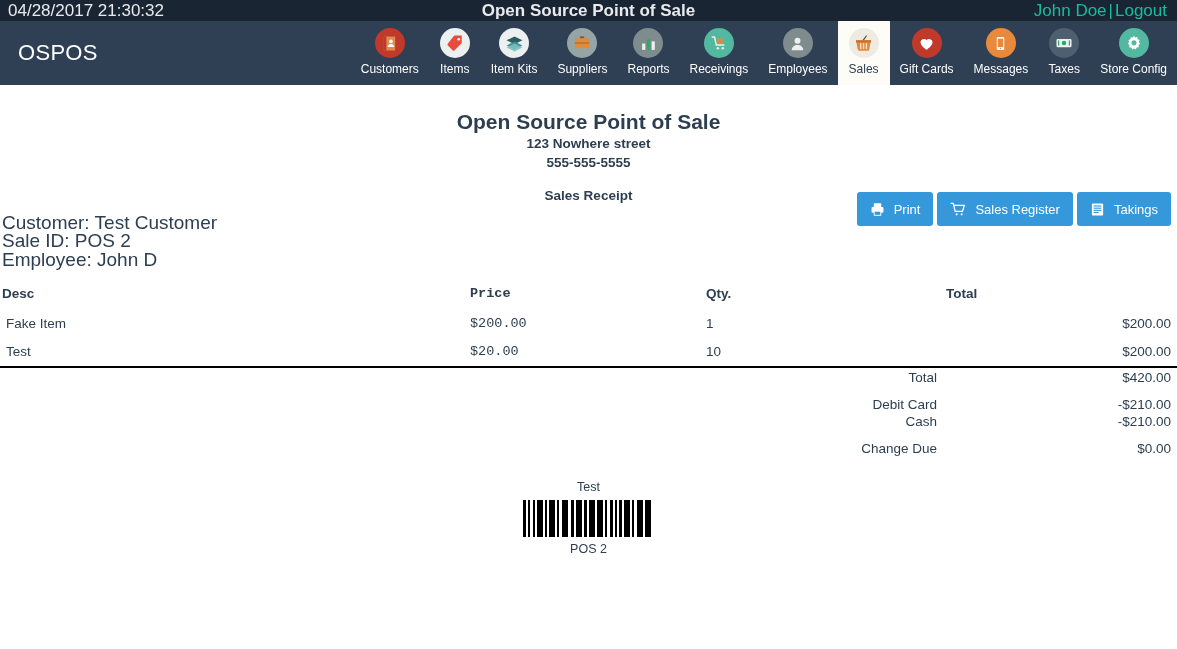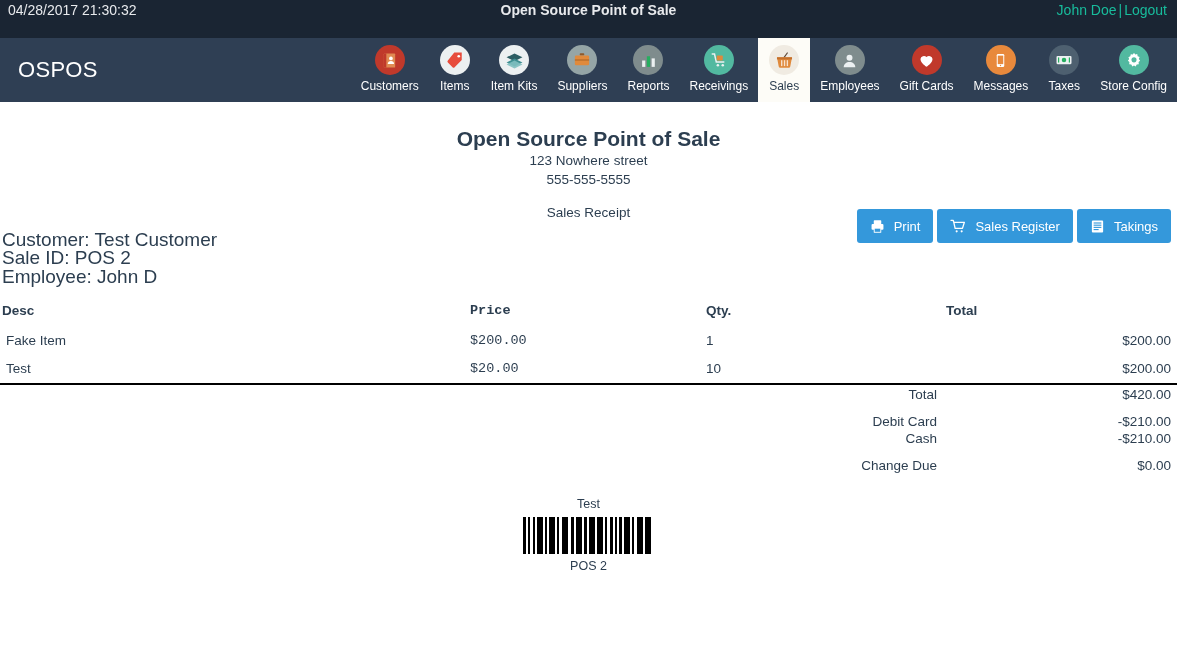--- a/index.html
+++ b/index.html
@@ -7,24 +7,24 @@
     width: 1177px; height: 649px;
     background: #ffffff;
     font-family: "Liberation Sans", sans-serif;
     color: #2c3e50;
     overflow: hidden;
   }
 
   
   .topbar {
     position: relative;
-    height: 38px;
+    height: 21px;
     background: #1a2533;
     color: #e8eaed;
-    font-size: 14px;
+    font-size: 17px;
     line-height: 21px;
   }
   .topbar .tb-left  { position: absolute; left: 8px;  top: 0; }
   .topbar .tb-center{ position: absolute; left: 0; right: 0; text-align: center; font-weight: bold; }
   .topbar .tb-right { position: absolute; right: 10px; top: 0; }
   .topbar .tb-right a { color: #18bc9c; text-decoration: none; }
   .topbar .tb-sep { color: #18bc9c; padding: 0 2px; }
 
   
   .navbar {
@@ -79,21 +79,21 @@
     font-size: 13px;
     font-family: "Liberation Sans", sans-serif;
     display: flex; align-items: center; gap: 9px;
     cursor: pointer;
   }
   .btn svg { display: block; flex: none; }
 
   
   .receipt-head { text-align: center; padding-top: 23px; }
   .r-title { font-size: 21px; font-weight: bold; line-height: 27px; }
-  .r-line  { font-size: 13.5px; line-height: 18.5px; }
+  .r-line  { font-size: 13.5px; line-height: 18.5px; font-weight: bold; }
   .r-gap   { height: 15px; }
 
   
   .meta { margin-top: 8px; padding-left: 2px; font-size: 19px; line-height: 18.5px; }
 
   
   .items { width: 100%; margin-top: 17px; border-collapse: collapse; font-size: 13.5px; }
   .items th {
     font-weight: bold; text-align: left; padding: 0 0 9px 0;
     font-size: 13.5px;
@@ -192,42 +192,42 @@
       <a class="navitem" href="#">
         <span class="navicon" style="background: rgb(82, 185, 160);">
           <svg width="18" height="18" viewBox="0 0 24 24">
             <path d="M3 4h3l2.4 10.5h10" stroke="#ecf0f1" stroke-width="2" fill="none" stroke-linecap="round"></path>
             <rect x="9" y="6" width="8" height="6.5" rx="1" fill="#e08a3c"></rect>
             <circle cx="10.5" cy="19" r="1.7" fill="#ecf0f1"></circle>
             <circle cx="17" cy="19" r="1.7" fill="#ecf0f1"></circle>
           </svg>
         </span>
         <span class="navlabel">Receivings</span>
+      </a>
+      <a class="navitem" href="#">
+        <span class="navicon" style="background: rgb(127, 140, 141);">
+          <svg width="17" height="17" viewBox="0 0 24 24">
+            <circle cx="12" cy="8" r="4.2" fill="#ecf0f1"></circle>
+            <path d="M3.8 21.5c0-4.6 3.7-7.5 8.2-7.5s8.2 2.9 8.2 7.5z" fill="#ecf0f1"></path>
+          </svg>
+        </span>
+        <span class="navlabel">Employees</span>
       </a>
       <a class="navitem active" href="#">
         <span class="navicon" style="background: rgb(240, 235, 226);">
           <svg width="19" height="19" viewBox="0 0 24 24">
             <path d="M15.5 2.5 11.5 8" stroke="#5b4636" stroke-width="1.5" fill="none" stroke-linecap="round"></path>
             <path d="M2.5 8h19l-2.2 11.5a2 2 0 0 1-2 1.6H6.7a2 2 0 0 1-2-1.6z" fill="#e08a3c"></path>
             <rect x="2.5" y="8" width="19" height="2.6" fill="#c4702c"></rect>
             <rect x="7.6" y="11.6" width="1.7" height="7.5" fill="#fff" opacity=".75"></rect>
             <rect x="11.2" y="11.6" width="1.7" height="7.5" fill="#fff" opacity=".75"></rect>
             <rect x="14.8" y="11.6" width="1.7" height="7.5" fill="#fff" opacity=".75"></rect>
           </svg>
         </span>
         <span class="navlabel">Sales</span>
-      </a>
-      <a class="navitem" href="#">
-        <span class="navicon" style="background: rgb(127, 140, 141);">
-          <svg width="17" height="17" viewBox="0 0 24 24">
-            <circle cx="12" cy="8" r="4.2" fill="#ecf0f1"></circle>
-            <path d="M3.8 21.5c0-4.6 3.7-7.5 8.2-7.5s8.2 2.9 8.2 7.5z" fill="#ecf0f1"></path>
-          </svg>
-        </span>
-        <span class="navlabel">Employees</span>
       </a>
       <a class="navitem" href="#">
         <span class="navicon" style="background: rgb(192, 57, 43);">
           <svg width="17" height="17" viewBox="0 0 24 24">
             <path d="M12 21s-8.5-5.4-8.5-11A4.9 4.9 0 0 1 12 7.2 4.9 4.9 0 0 1 20.5 10c0 5.6-8.5 11-8.5 11z" fill="#ffffff"></path>
           </svg>
         </span>
         <span class="navlabel">Gift Cards</span>
       </a>
       <a class="navitem" href="#">

